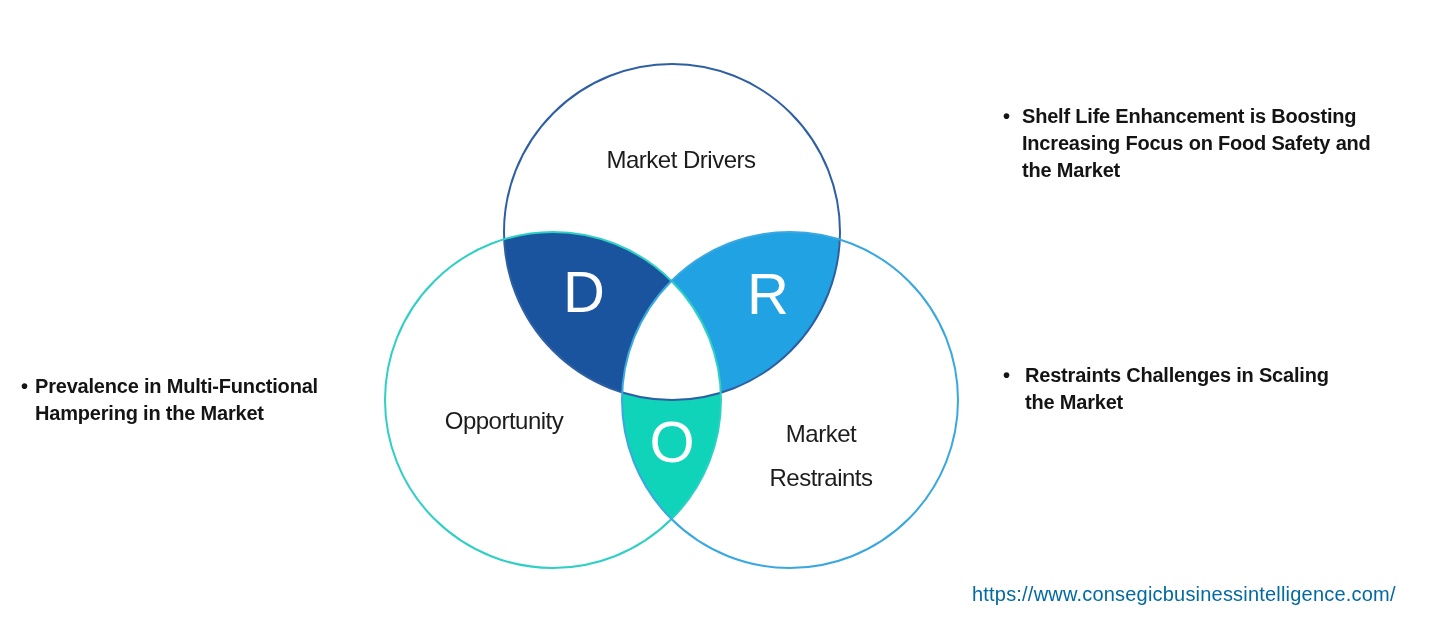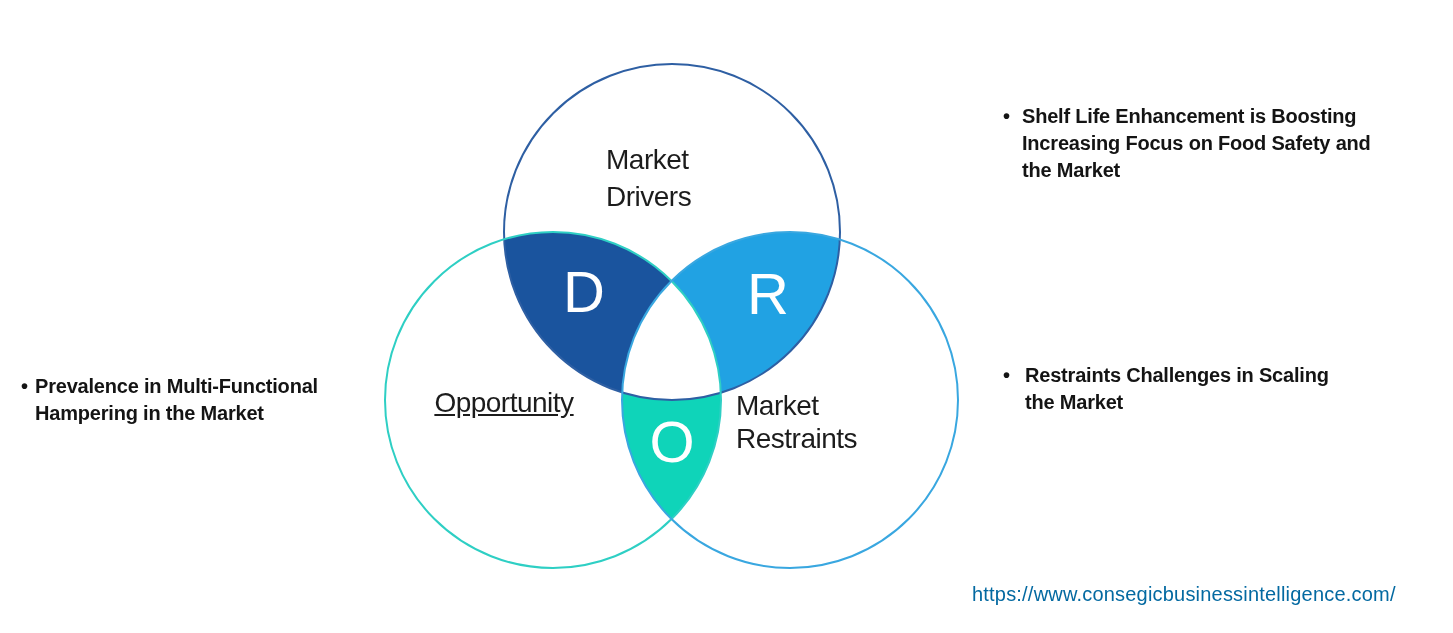--- a/index.html
+++ b/index.html
@@ -5,22 +5,22 @@
   html, body { margin: 0; padding: 0; background: #ffffff; }
   body { width: 1453px; height: 633px; position: relative; overflow: hidden;
          font-family: "Liberation Sans", sans-serif; }
 
   .canvas { position: absolute; inset: 0; width: 1453px; height: 633px; }
 
   .venn-svg { position: absolute; left: 0; top: 0; }
 
   
   .circle-label {
-    position: absolute; text-align: left; color: #1c1c1c;
-    font-size: 28px; line-height: 37px; letter-spacing: -0.5px;
+    position: absolute; text-align: center; color: #1c1c1c;
+    font-size: 24px; line-height: 37px; letter-spacing: -0.5px;
     transform: translateX(-50%); white-space: normal;
   }
   .nowrap { white-space: nowrap; }
 
   
   .region-letter {
     position: absolute; color: #ffffff; font-size: 58px; line-height: 58px;
     transform: translate(-50%, -50%); font-weight: 400;
   }
 
@@ -87,23 +87,23 @@
     </g>
       </g>
 
     <circle cx="672" cy="232" r="168" fill="none" stroke-width="2" stroke="#2e5fa3"></circle>
     <circle cx="553" cy="400" r="168" fill="none" stroke-width="2" stroke="#2ecfc4"></circle>
     <circle cx="790" cy="400" r="168" fill="none" stroke-width="2" stroke="#39a7e0"></circle>
   </svg>
 
   <div class="circle-label" style="left:681px; top:141px; width:150px;">Market Drivers</div>
 
-  <div class="circle-label nowrap" style="left:504px; top:384px;text-decoration:underline;">Opportunity</div>
+  <div class="circle-label nowrap" style="left:504px; top:402px;">Opportunity</div>
 
-  <div class="circle-label" style="left:821px; top:389px; width:170px; line-height:33px;">Market Restraints</div>
+  <div class="circle-label" style="left:821px; top:412px; width:170px; line-height:44px;">Market Restraints</div>
 
   <div class="region-letter" style="left:584px; top:292px;">D</div>
   <div class="region-letter" style="left:768px; top:294px;">R</div>
   <div class="region-letter" style="left:672px; top:442px;">O</div>
 
   <div class="bullet-item" style="left:21px; top:373px; width:380px;">
     <span class="bullet-dot">•</span>
     <span class="bullet-lines">
       <span style="display:block">Prevalence in Multi-Functional</span>
       <span style="display:block">Hampering in the Market</span>

